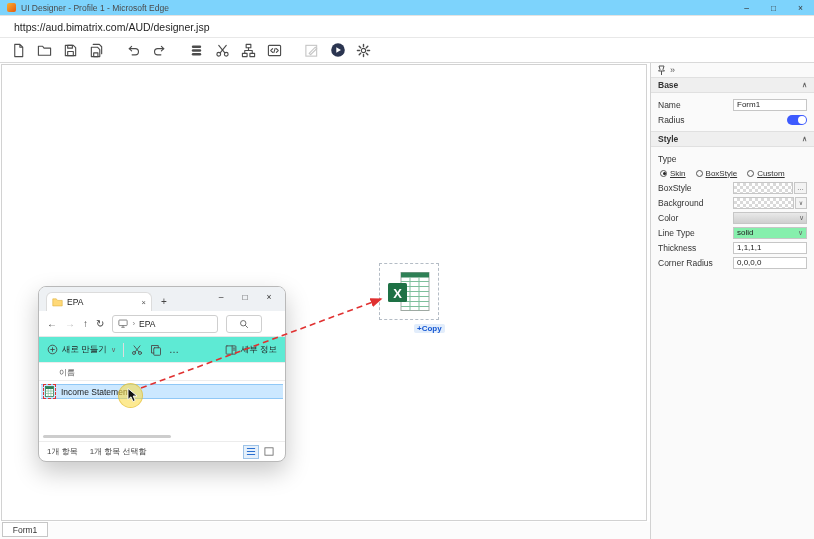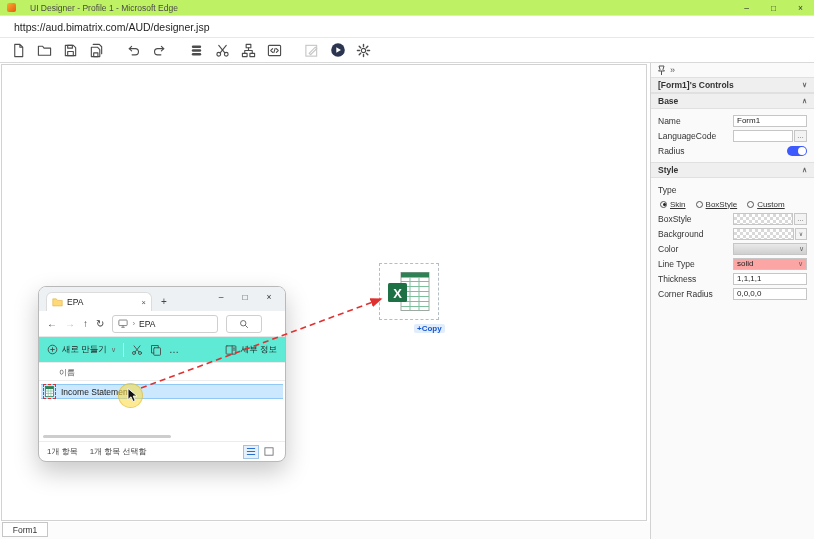--- a/index.html
+++ b/index.html
@@ -6,21 +6,21 @@
   html,body { width:814px; height:539px; }
   body {
     position:relative; overflow:hidden; background:#fff;
     font-family:"Liberation Sans", sans-serif; font-size:9px; color:#333;
   }
   svg { display:block; }
   .ic { stroke:#4c4c4c; stroke-width:1.2; fill:none; stroke-linecap:round; stroke-linejoin:round; }
 
   
   .titlebar { position:absolute; left:0; top:0; width:814px; height:16px;
-    background:#bef264; border-bottom:1px solid #e4e3e2; display:flex; align-items:center; padding-left:7px; gap:14px; }
+    background:#7dd3fc; border-bottom:1px solid #e4e3e2; display:flex; align-items:center; padding-left:7px; gap:5px; }
   .fav { width:9px; height:9px; border-radius:2px; background:linear-gradient(135deg,#f8b133,#e8590c); }
   .title-text { font-size:8.5px; color:#4a4a4a; }
   .win-controls { position:absolute; right:0; top:0; height:16px; display:flex; }
   .win-btn { width:27px; height:16px; display:flex; align-items:center; justify-content:center; font-size:8.5px; color:#333; }
   .urlbar { position:absolute; left:0; top:16px; width:814px; height:22px; background:#fff;
     border-bottom:1px solid #e8e8e8; display:flex; align-items:center; padding-left:14px; }
   .url-text { font-size:10.5px; color:#1f1f1f; }
 
   
   .toolbar { position:absolute; left:0; top:38px; width:814px; height:25px; background:#fff;
@@ -56,21 +56,21 @@
   .radio-row { height:14px; display:flex; align-items:center; gap:4px; padding:0 9px; font-size:8px; color:#333; }
   .radio { width:7px; height:7px; border:1px solid #555; border-radius:50%; position:relative; flex:none; }
   .radio.sel::after { content:""; position:absolute; left:1.5px; top:1.5px; width:3px; height:3px; border-radius:50%; background:#222; }
   .radio-group { display:flex; align-items:center; gap:3px; margin-right:6px;text-decoration:underline; }
   .checker { background-image:
       linear-gradient(45deg,#d9d9d9 25%,transparent 25%,transparent 75%,#d9d9d9 75%),
       linear-gradient(45deg,#d9d9d9 25%,transparent 25%,transparent 75%,#d9d9d9 75%);
     background-size:6px 6px; background-position:0 0,3px 3px; background-color:#fff; }
   .colorbox { width:74px; height:12px; border:1px solid #c6c6c6;
     background:linear-gradient(#e9e9e9,#cfcfcf); display:flex; align-items:center; justify-content:flex-end; padding-right:2px; }
-  .pselect { width:74px; height:12px; border:1px solid #c6c6c6; background:#fca5a5; font-size:8px; color:#222;
+  .pselect { width:74px; height:12px; border:1px solid #c6c6c6; background:#86efac; font-size:8px; color:#222;
     display:flex; align-items:center; padding:0 3px; justify-content:space-between; }
   .psec-label { height:15px; display:flex; align-items:center; padding:0 7px; font-weight:bold; font-size:8.5px; color:#333; margin-top:5px; }
 
   
   .explorer { position:absolute; left:38px; top:286px; width:248px; height:176px; background:#fff;
     border:1px solid #b9b9b9; border-radius:8px; box-shadow:0 10px 24px rgba(0,0,0,.22);
     display:flex; flex-direction:column; overflow:hidden; z-index:40; }
   .ex-tabs { height:24px; background:#eef1f4; display:flex; align-items:flex-end; position:relative; }
   .ex-tab { margin-left:7px; width:106px; height:19px; background:#fff; border:1px solid #dcdcdc; border-bottom:none;
     border-radius:6px 6px 0 0; display:flex; align-items:center; gap:4px; padding:0 5px; }
@@ -223,37 +223,28 @@
 
 <div class="design-canvas"></div>
 
 <div class="panel">
   <div class="panel-pinrow">
     <svg width="9" height="11" viewBox="0 0 9 11">
       <path d="M2 1 H7 L6 4.5 L7.5 6 H1.5 L3 4.5 z M4.5 6 V10" stroke="#555" fill="none" stroke-width="1"></path>
       </svg>
     <span>»</span>
   </div>
-  <div class="panel-bar">
-    <span>[Form1]'s Controls</span>
-    <span class="chev">∨</span>
-  </div>
 
   <div class="panel-bar">
     <span>Base</span>
     <span class="chev">∧</span>
   </div>
   <div class="prow" style="margin-top:4px;">
     <span class="plabel">Name</span>
     <span class="pinput">Form1</span>
-  </div>
-  <div class="prow">
-    <span class="plabel">LanguageCode</span>
-    <span class="pinput short"></span>
-    <span class="mini-btn">…</span>
   </div>
   <div class="prow">
     <span class="plabel">Radius</span>
     <span class="toggle" style="background:#3d5afe;">
         <span class="knob"></span>
       </span>
   </div>
 
   <div class="panel-bar" style="margin-top:4px;">
     <span>Style</span>

